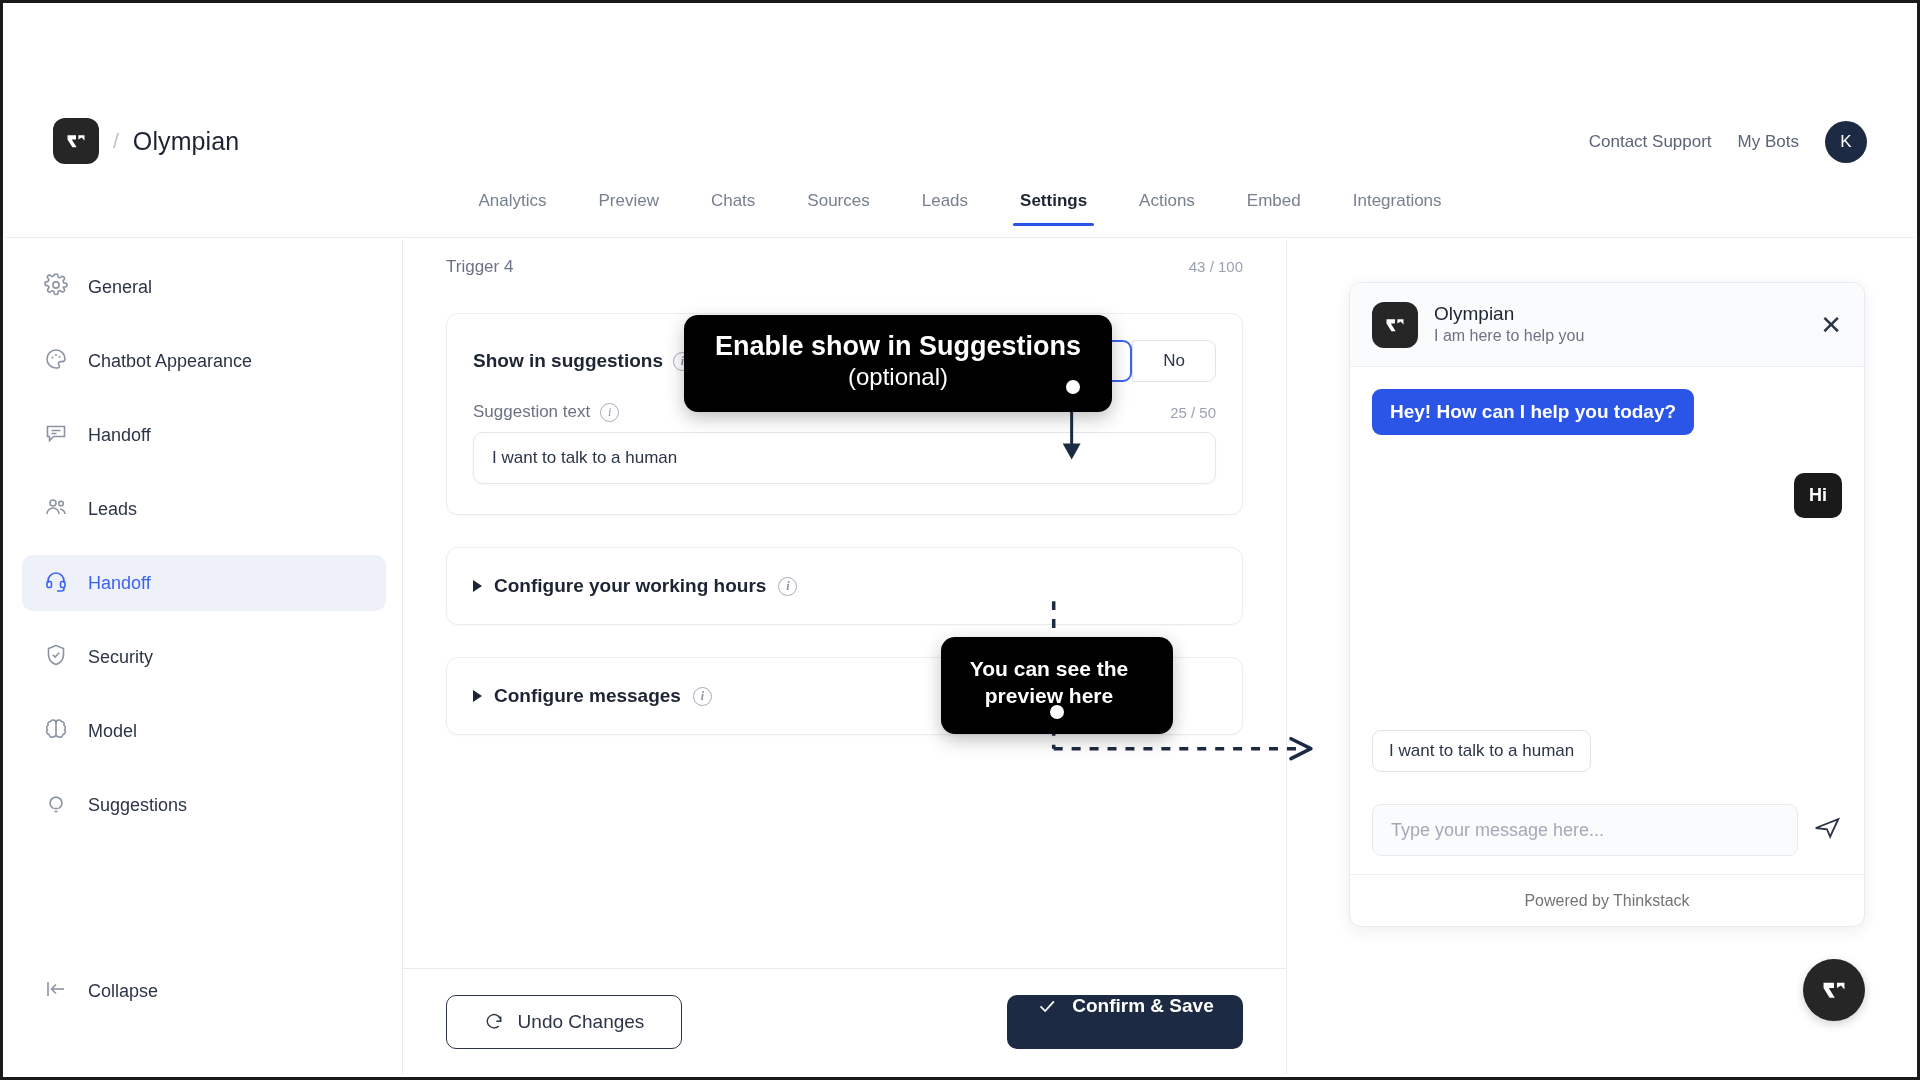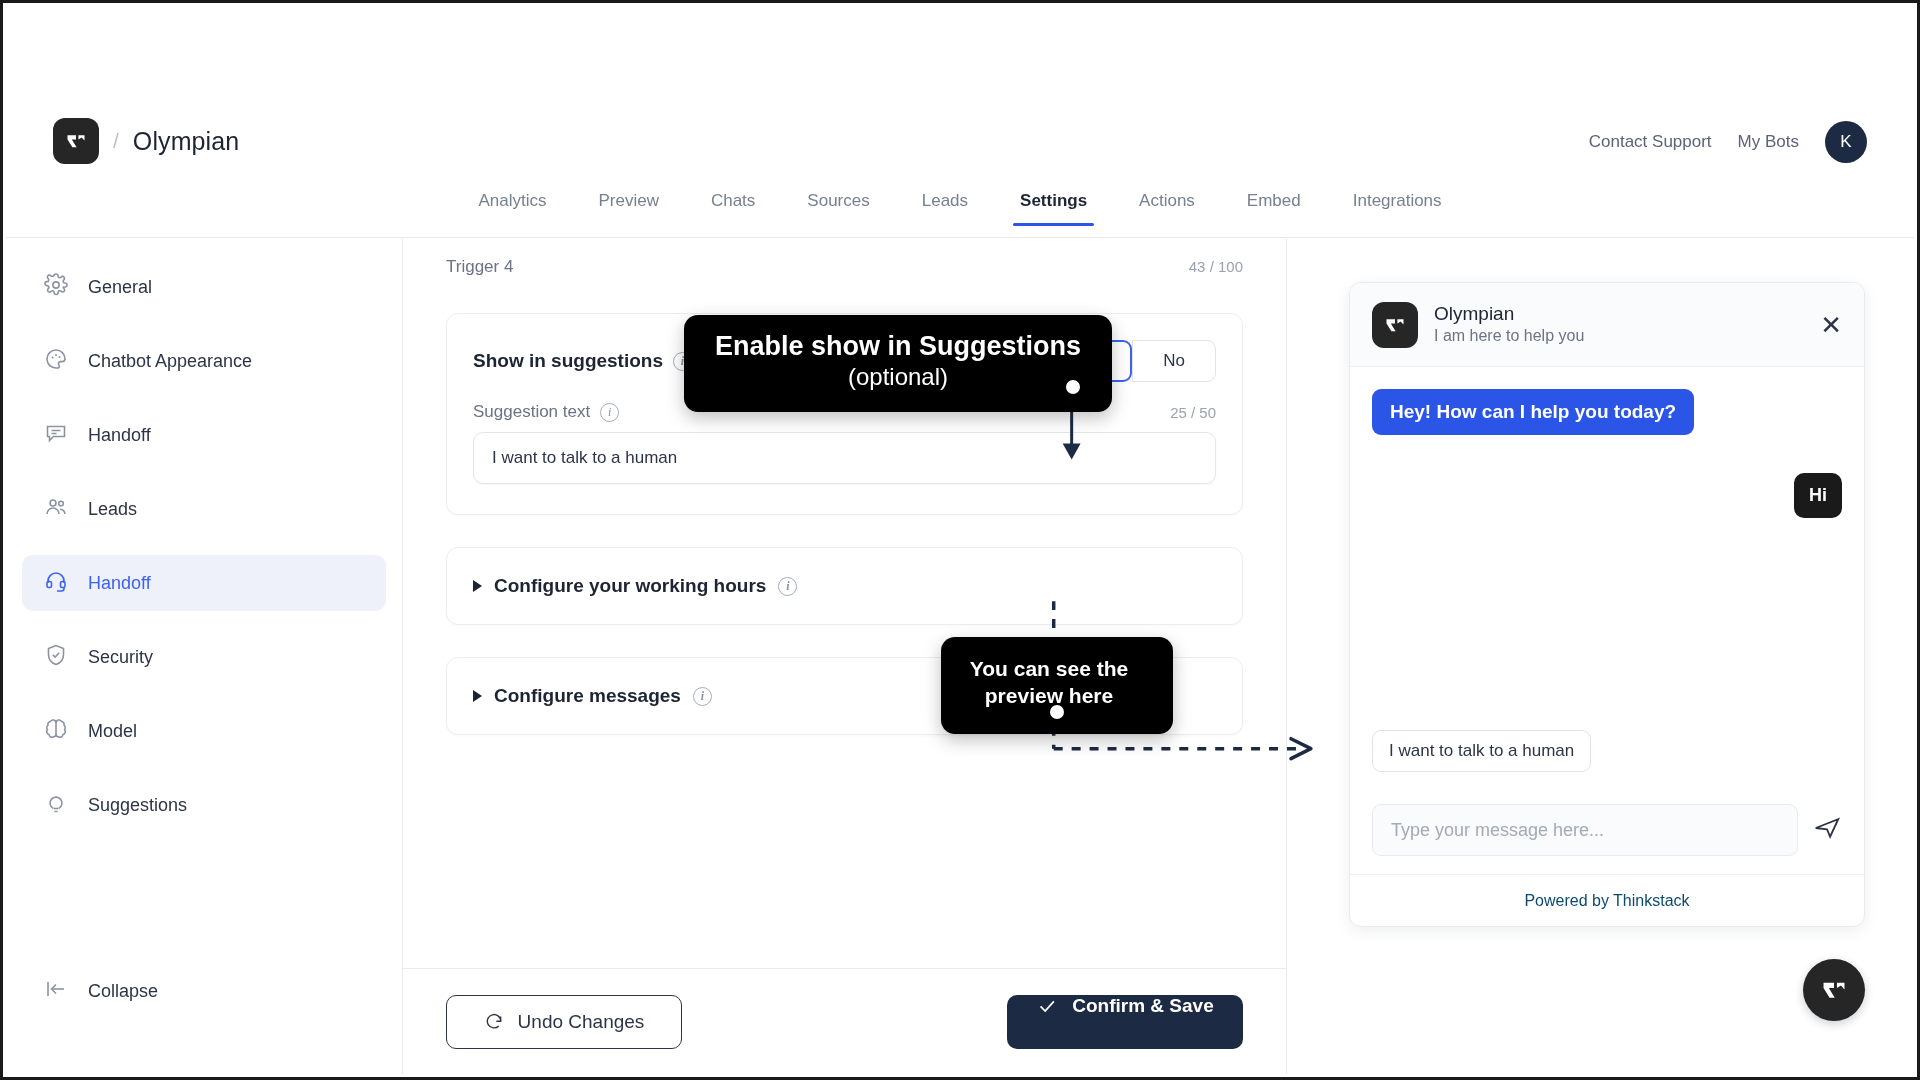--- a/index.html
+++ b/index.html
@@ -191,21 +191,21 @@
     display: flex; align-items: center; gap: 14px; padding: 14px 22px 18px 22px;
   }
   .chat-input {
     flex: 1; height: 52px; border: 1px solid #e8eaee; border-radius: 9px;
     background: #fafbfc; display: flex; align-items: center; padding: 0 18px;
     font-size: 18px; color: #a3aab7;
   }
   .chat-foot {
     height: 52px; border-top: 1px solid #edeff3;
     display: flex; align-items: center; justify-content: center;
-    font-size: 16px; color: #0c4a6e;
+    font-size: 16px; color: #737373;
   }
   .fab {
     position: absolute; right: 52px; bottom: 56px;
     width: 62px; height: 62px; border-radius: 50%; background: #262626;
     display: flex; align-items: center; justify-content: center;
     box-shadow: 0 3px 10px rgba(16,24,40,.2);
   }
 
   
   .tip {

